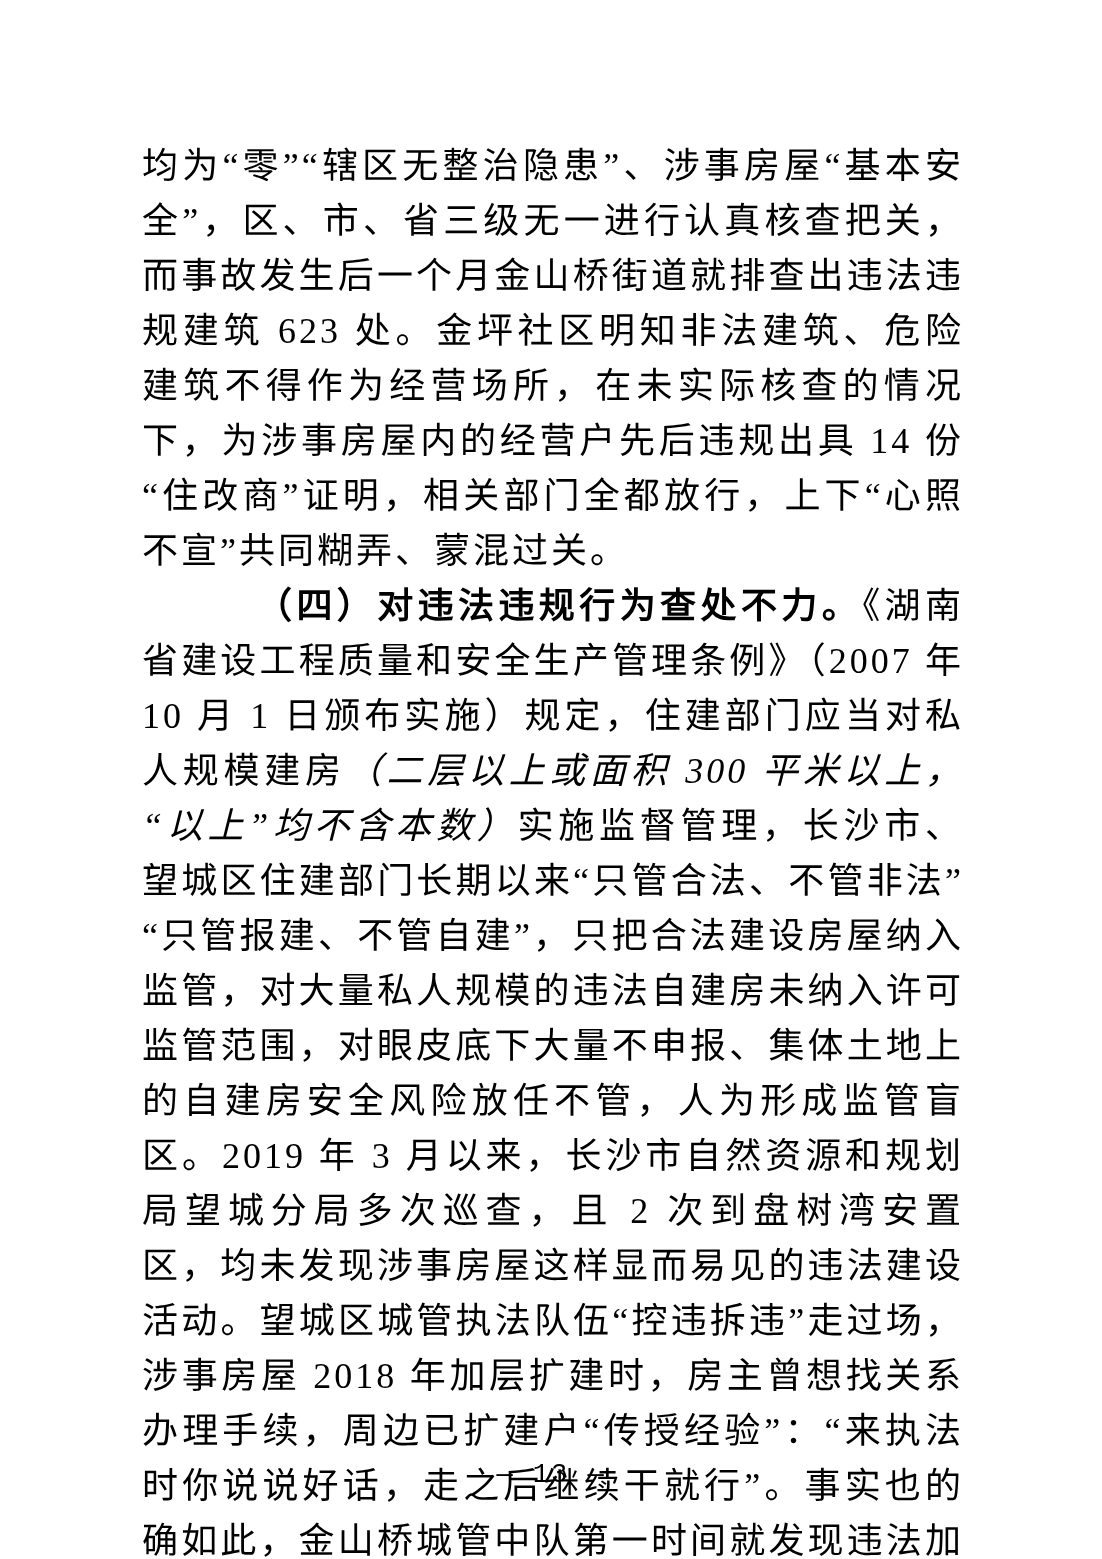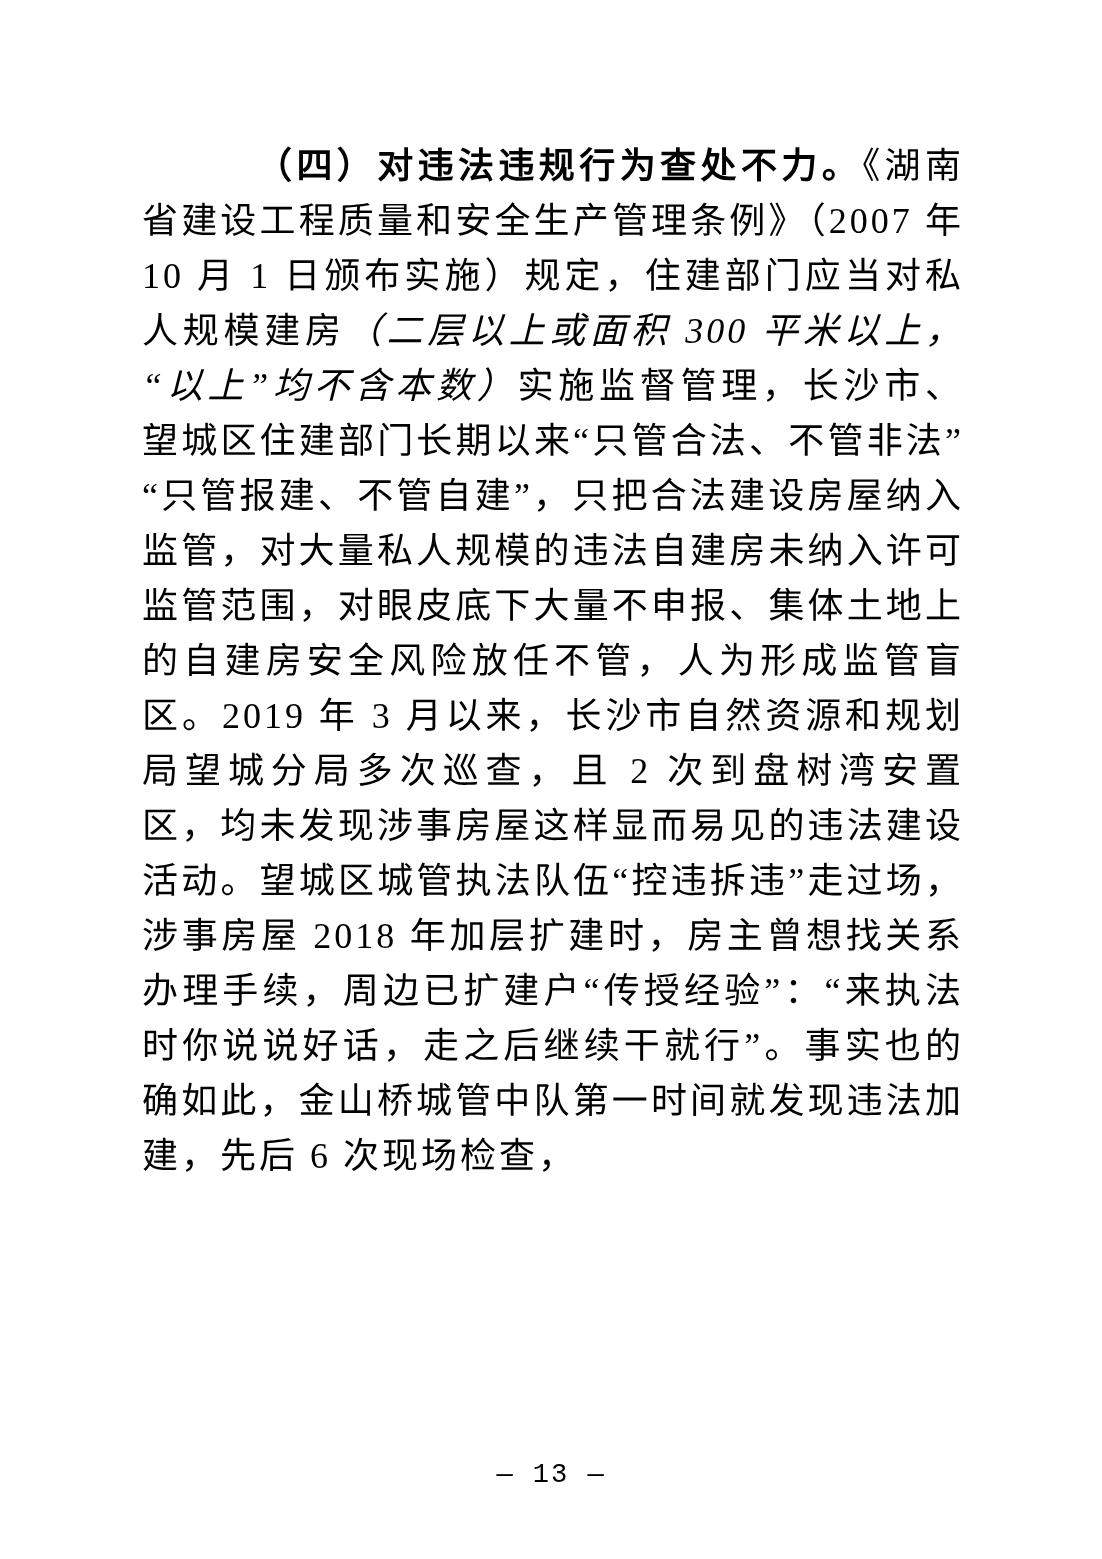--- a/index.html
+++ b/index.html
@@ -50,16 +50,17 @@
     font-size: 27px;
     letter-spacing: 2px;
     color: #000000;
     font-family: Liberation Mono, monospace;
   }
 </style>
 </head>
 <body>
 
 <main class="text-block">
+    <p class="para"><span class="run normal">均为“零”“辖区无整治隐患”、涉事房屋“基本安全”，区、市、省三级无一进行认真核查把关，而事故发生后一个月金山桥街道就排查出违法违规建筑 623 处。金坪社区明知非法建筑、危险建筑不得作为经营场所，在未实际核查的情况下，为涉事房屋内的经营户先后违规出具 14 份“住改商”证明，相关部门全都放行，上下“心照不宣”共同糊弄、蒙混过关。</span></p>
     <p class="para indent"><span class="run bold">（四）对违法违规行为查处不力。</span><span class="run normal">《湖南省建设工程质量和安全生产管理条例》（2007 年 10 月 1 日颁布实施）规定，住建部门应当对私人规模建房</span><span class="run italic">（二层以上或面积 300 平米以上，“以上”均不含本数）</span><span class="run normal">实施监督管理，长沙市、望城区住建部门长期以来“只管合法、不管非法”“只管报建、不管自建”，只把合法建设房屋纳入监管，对大量私人规模的违法自建房未纳入许可监管范围，对眼皮底下大量不申报、集体土地上的自建房安全风险放任不管，人为形成监管盲区。2019 年 3 月以来，长沙市自然资源和规划局望城分局多次巡查，且 2 次到盘树湾安置区，均未发现涉事房屋这样显而易见的违法建设活动。望城区城管执法队伍“控违拆违”走过场，涉事房屋 2018 年加层扩建时，房主曾想找关系办理手续，周边已扩建户“传授经验”：“来执法时你说说好话，走之后继续干就行”。事实也的确如此，金山桥城管中队第一时间就发现违法加建，先后 6 次现场检查，</span></p>
   </main>
 
 <footer class="page-number">— 13 —</footer>
 
 </body></html>

